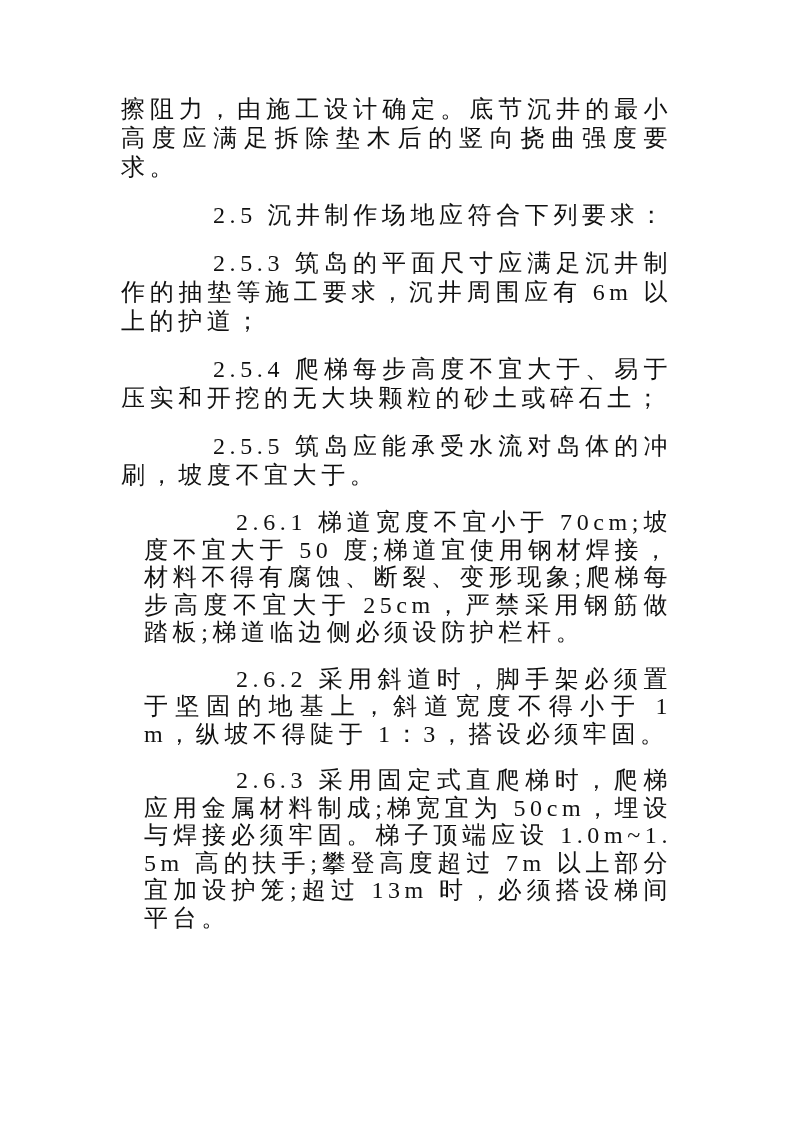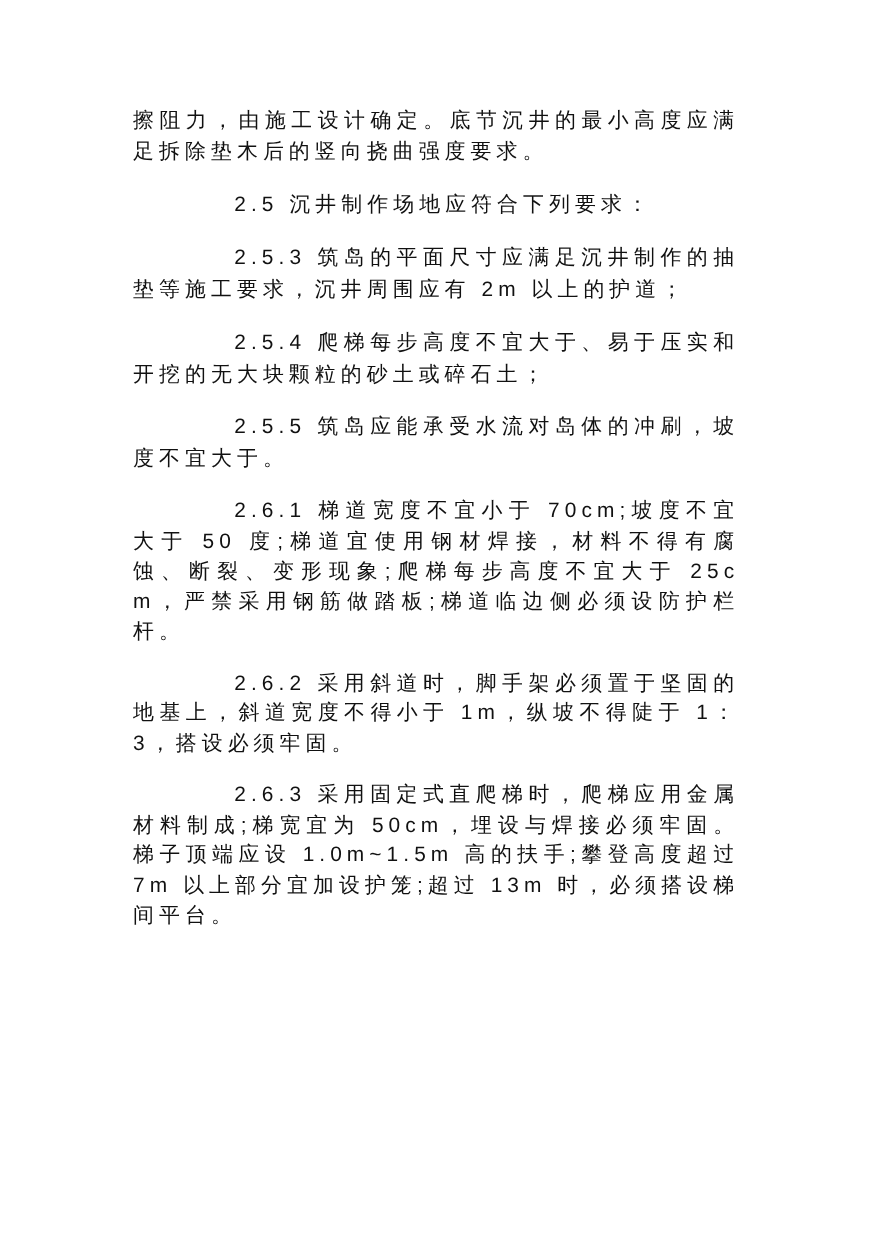--- a/index.html
+++ b/index.html
@@ -1,37 +1,37 @@
 <!DOCTYPE html>
 <html><head>
 <meta charset="utf-8">
 <style>
   html, body { margin: 0; padding: 0; background: #ffffff; }
   body { width: 793px; height: 1122px; position: relative; overflow: hidden; }
   .page {
     position: absolute; left: 121px; top: 95px; width: 551px;
-    font-family: Liberation Sans, sans-serif;
-    font-size: 19px; color: #111111;
+    font-family: Liberation Serif, serif;
+    font-size: 24px; color: #111111;
   }
   .para {
     margin: 0 0 19px 0;
     line-height: 29px;
     text-align: justify;
     text-align-last: left;
     letter-spacing: 4.6px;
     word-break: break-all;
   }
   .para.indent { text-indent: 92px; }
-  .para.tight { line-height: 27.5px; }
+  .para.tight { line-height: 27.5px; margin-left: 23px; }
 </style>
 </head>
 <body>
 
 <div class="page">
   <p class="para">擦阻力，由施工设计确定。底节沉井的最小高度应满足拆除垫木后的竖向挠曲强度要求。</p>
   <p class="para indent">2.5 沉井制作场地应符合下列要求：</p>
-  <p class="para indent">2.5.3 筑岛的平面尺寸应满足沉井制作的抽垫等施工要求，沉井周围应有 2m 以上的护道；</p>
+  <p class="para indent">2.5.3 筑岛的平面尺寸应满足沉井制作的抽垫等施工要求，沉井周围应有 6m 以上的护道；</p>
   <p class="para indent">2.5.4 爬梯每步高度不宜大于、易于压实和开挖的无大块颗粒的砂土或碎石土；</p>
   <p class="para indent">2.5.5 筑岛应能承受水流对岛体的冲刷，坡度不宜大于。</p>
   <p class="para indent tight">2.6.1 梯道宽度不宜小于 70cm;坡度不宜大于 50 度;梯道宜使用钢材焊接，材料不得有腐蚀、断裂、变形现象;爬梯每步高度不宜大于 25cm，严禁采用钢筋做踏板;梯道临边侧必须设防护栏杆。</p>
   <p class="para indent tight">2.6.2 采用斜道时，脚手架必须置于坚固的地基上，斜道宽度不得小于 1m，纵坡不得陡于 1：3，搭设必须牢固。</p>
   <p class="para indent tight">2.6.3 采用固定式直爬梯时，爬梯应用金属材料制成;梯宽宜为 50cm，埋设与焊接必须牢固。梯子顶端应设 1.0m~1.5m 高的扶手;攀登高度超过 7m 以上部分宜加设护笼;超过 13m 时，必须搭设梯间平台。</p>
 </div>
 
 </body></html>

